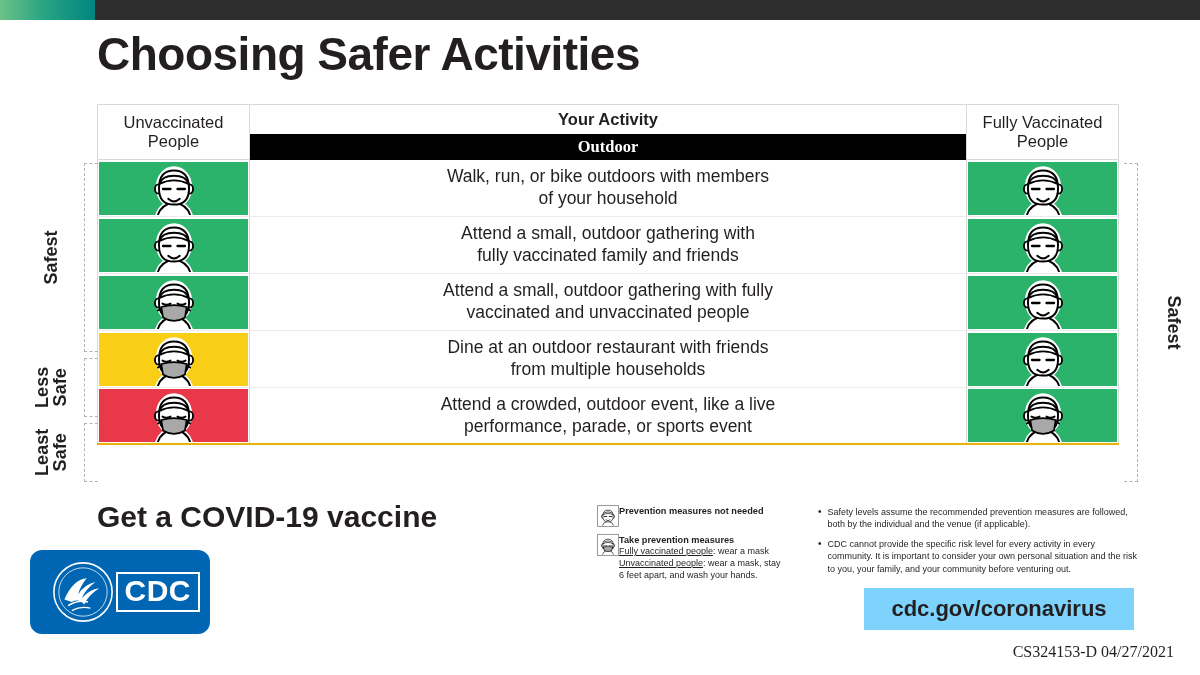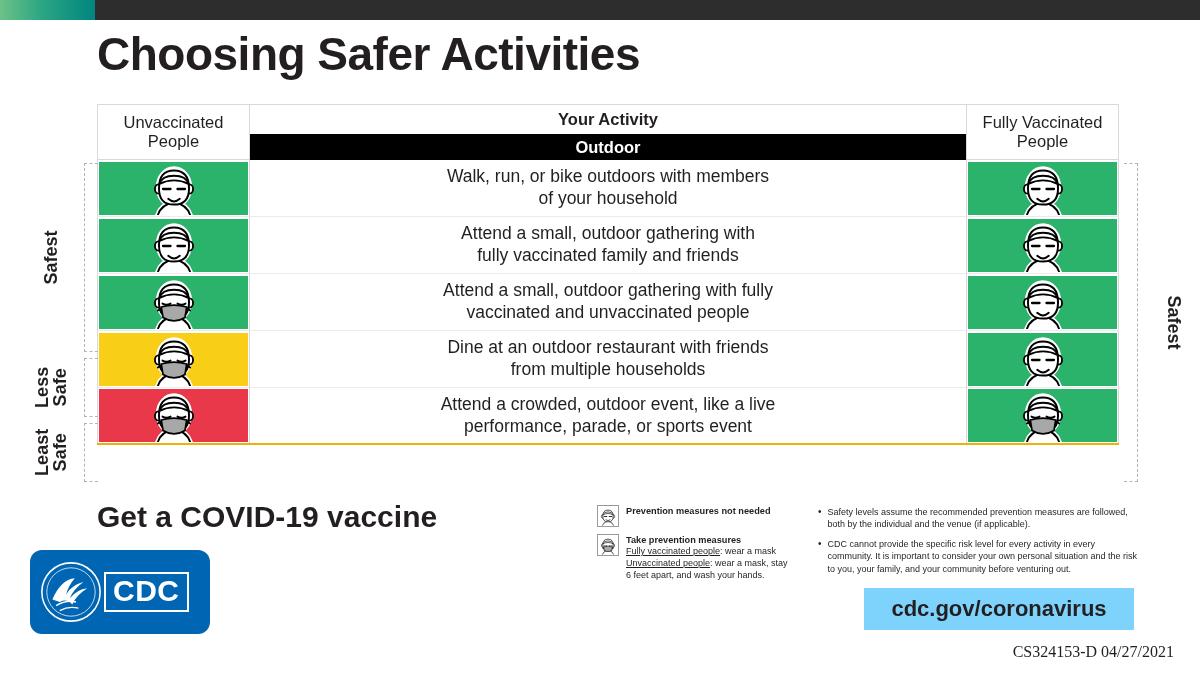--- a/index.html
+++ b/index.html
@@ -35,21 +35,21 @@
     text-align: center; font-size: 16.5px; line-height: 1.18;
   }
   .th-mid { flex: 1; border-top: 1px solid #d9d9d9; display: flex; flex-direction: column; }
   .th-mid-top {
     flex: 1; display: flex; align-items: center; justify-content: center;
     font-size: 16.5px; font-weight: bold; background: #fff;
   }
   .th-mid-bar {
     height: 26px; background: #000; color: #fff;
     display: flex; align-items: center; justify-content: center;
-    font-size: 16.5px; font-weight: bold;
+    font-size: 16.5px; font-weight: bold; font-family: Liberation Serif, serif;
   }
 
   .row { display: flex; height: 57px; border-bottom: 1px solid #eceaea; }
   .row:last-child { border-bottom: 2px solid #eab308; }
   .cell-icon {
     width: 153px; display: flex; align-items: center; justify-content: center;
     border-left: 1px solid #d9d9d9; border-right: 1px solid #d9d9d9;
     background: #fff; padding: 2px 0;
   }
   .swatch {
@@ -83,31 +83,31 @@
   .side-right .side-label { transform: rotate(90deg); }
 
   
   .cta {
     position: absolute; left: 97px; top: 500px;
     font-size: 30px; font-weight: bold; color: #231f20;
   }
   .cdc-logo {
     position: absolute; left: 30px; top: 550px;
     width: 180px; height: 84px; background: #0066b3; border-radius: 12px;
-    display: flex; align-items: center; padding: 0 10px; gap: 2px;
+    display: flex; align-items: center; padding: 0 10px; gap: 2px; justify-content: flex-end;
   }
   .hhs-seal { width: 62px; height: 62px; flex: none; }
   .cdc-text {
     border: 2px solid #fff; padding: 1px 7px 3px;
     color: #fff; font-size: 30px; font-weight: bold; letter-spacing: 0.5px;
     line-height: 1.05;
   }
 
   .legend { position: absolute; left: 597px; top: 505px; width: 205px; }
-  .legend-item { display: flex; gap: 7px; margin-bottom: 7px; }
+  .legend-item { display: flex; margin-bottom: 7px; }
   .legend-box {
     width: 22px; height: 22px; border: 1px solid #9a9a9a; flex: none;
     background: #fff; display: flex; align-items: flex-end; justify-content: center;
   }
   .legend-text { font-size: 9px; line-height: 1.32; color: #231f20; }
   .legend-title { font-weight: bold; font-size: 9.2px; }
   .legend-text u { text-decoration: underline; }
 
   .notes { position: absolute; left: 818px; top: 506px; width: 322px; }
   .note {

